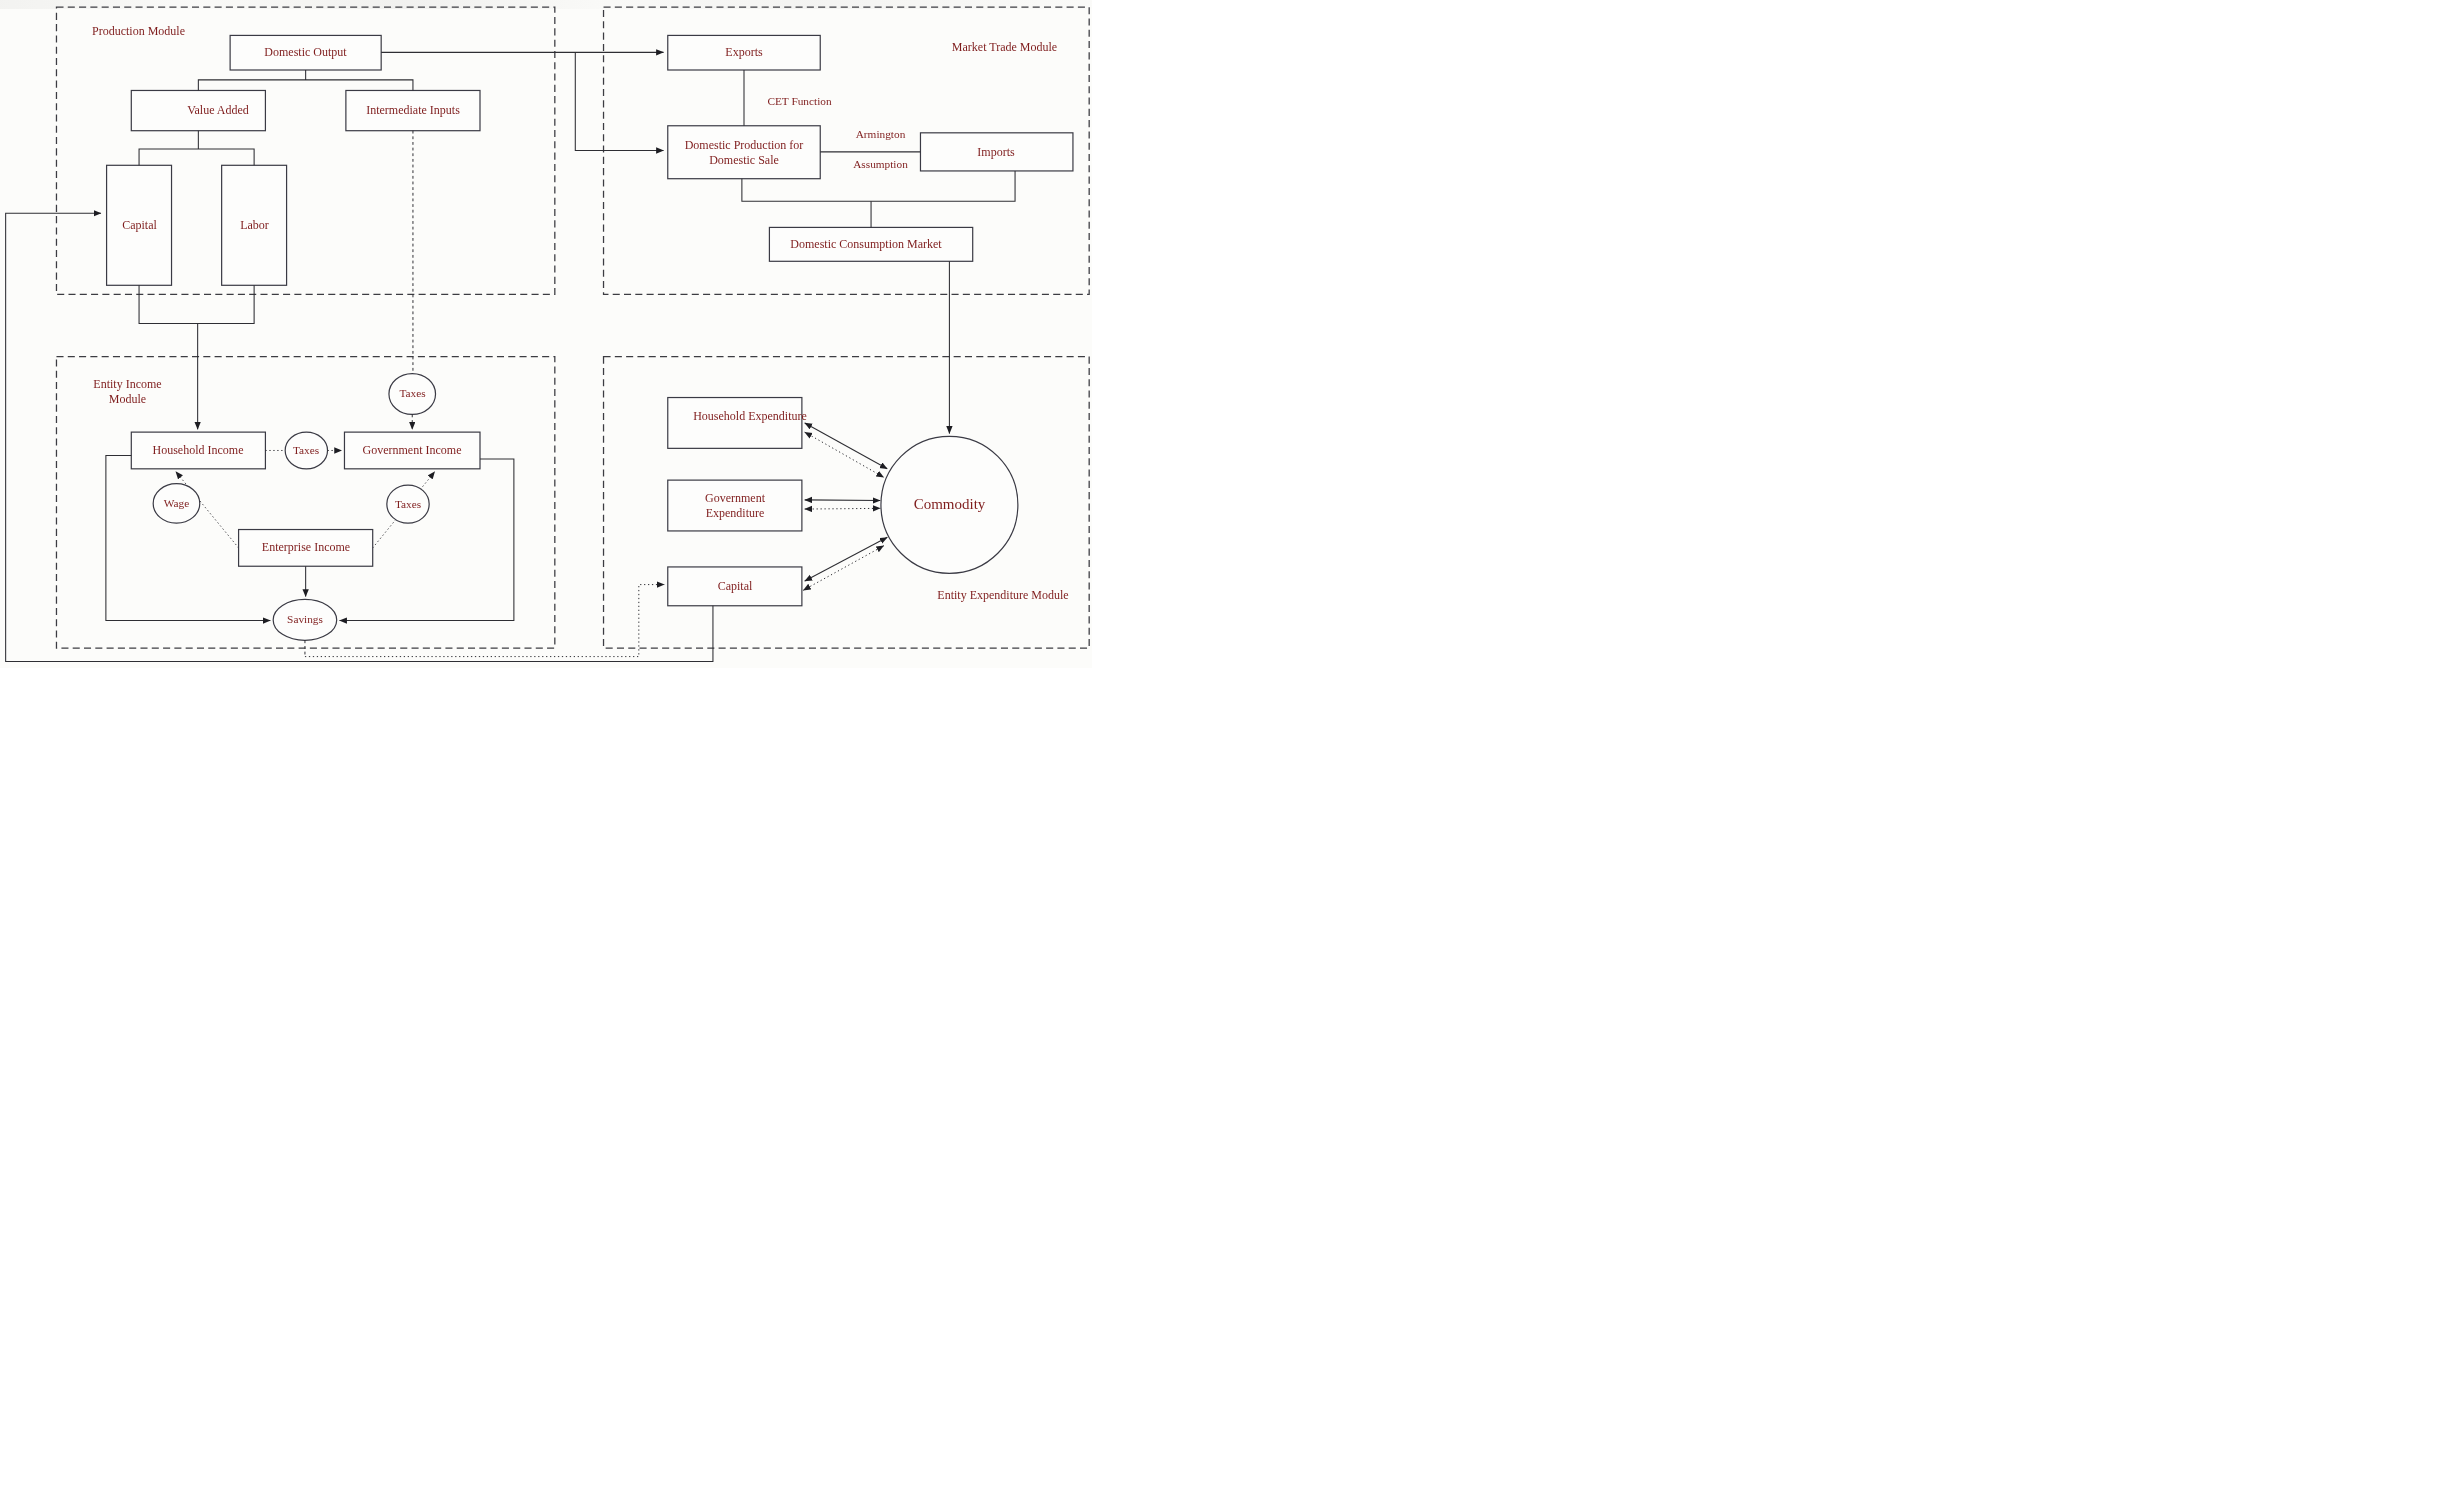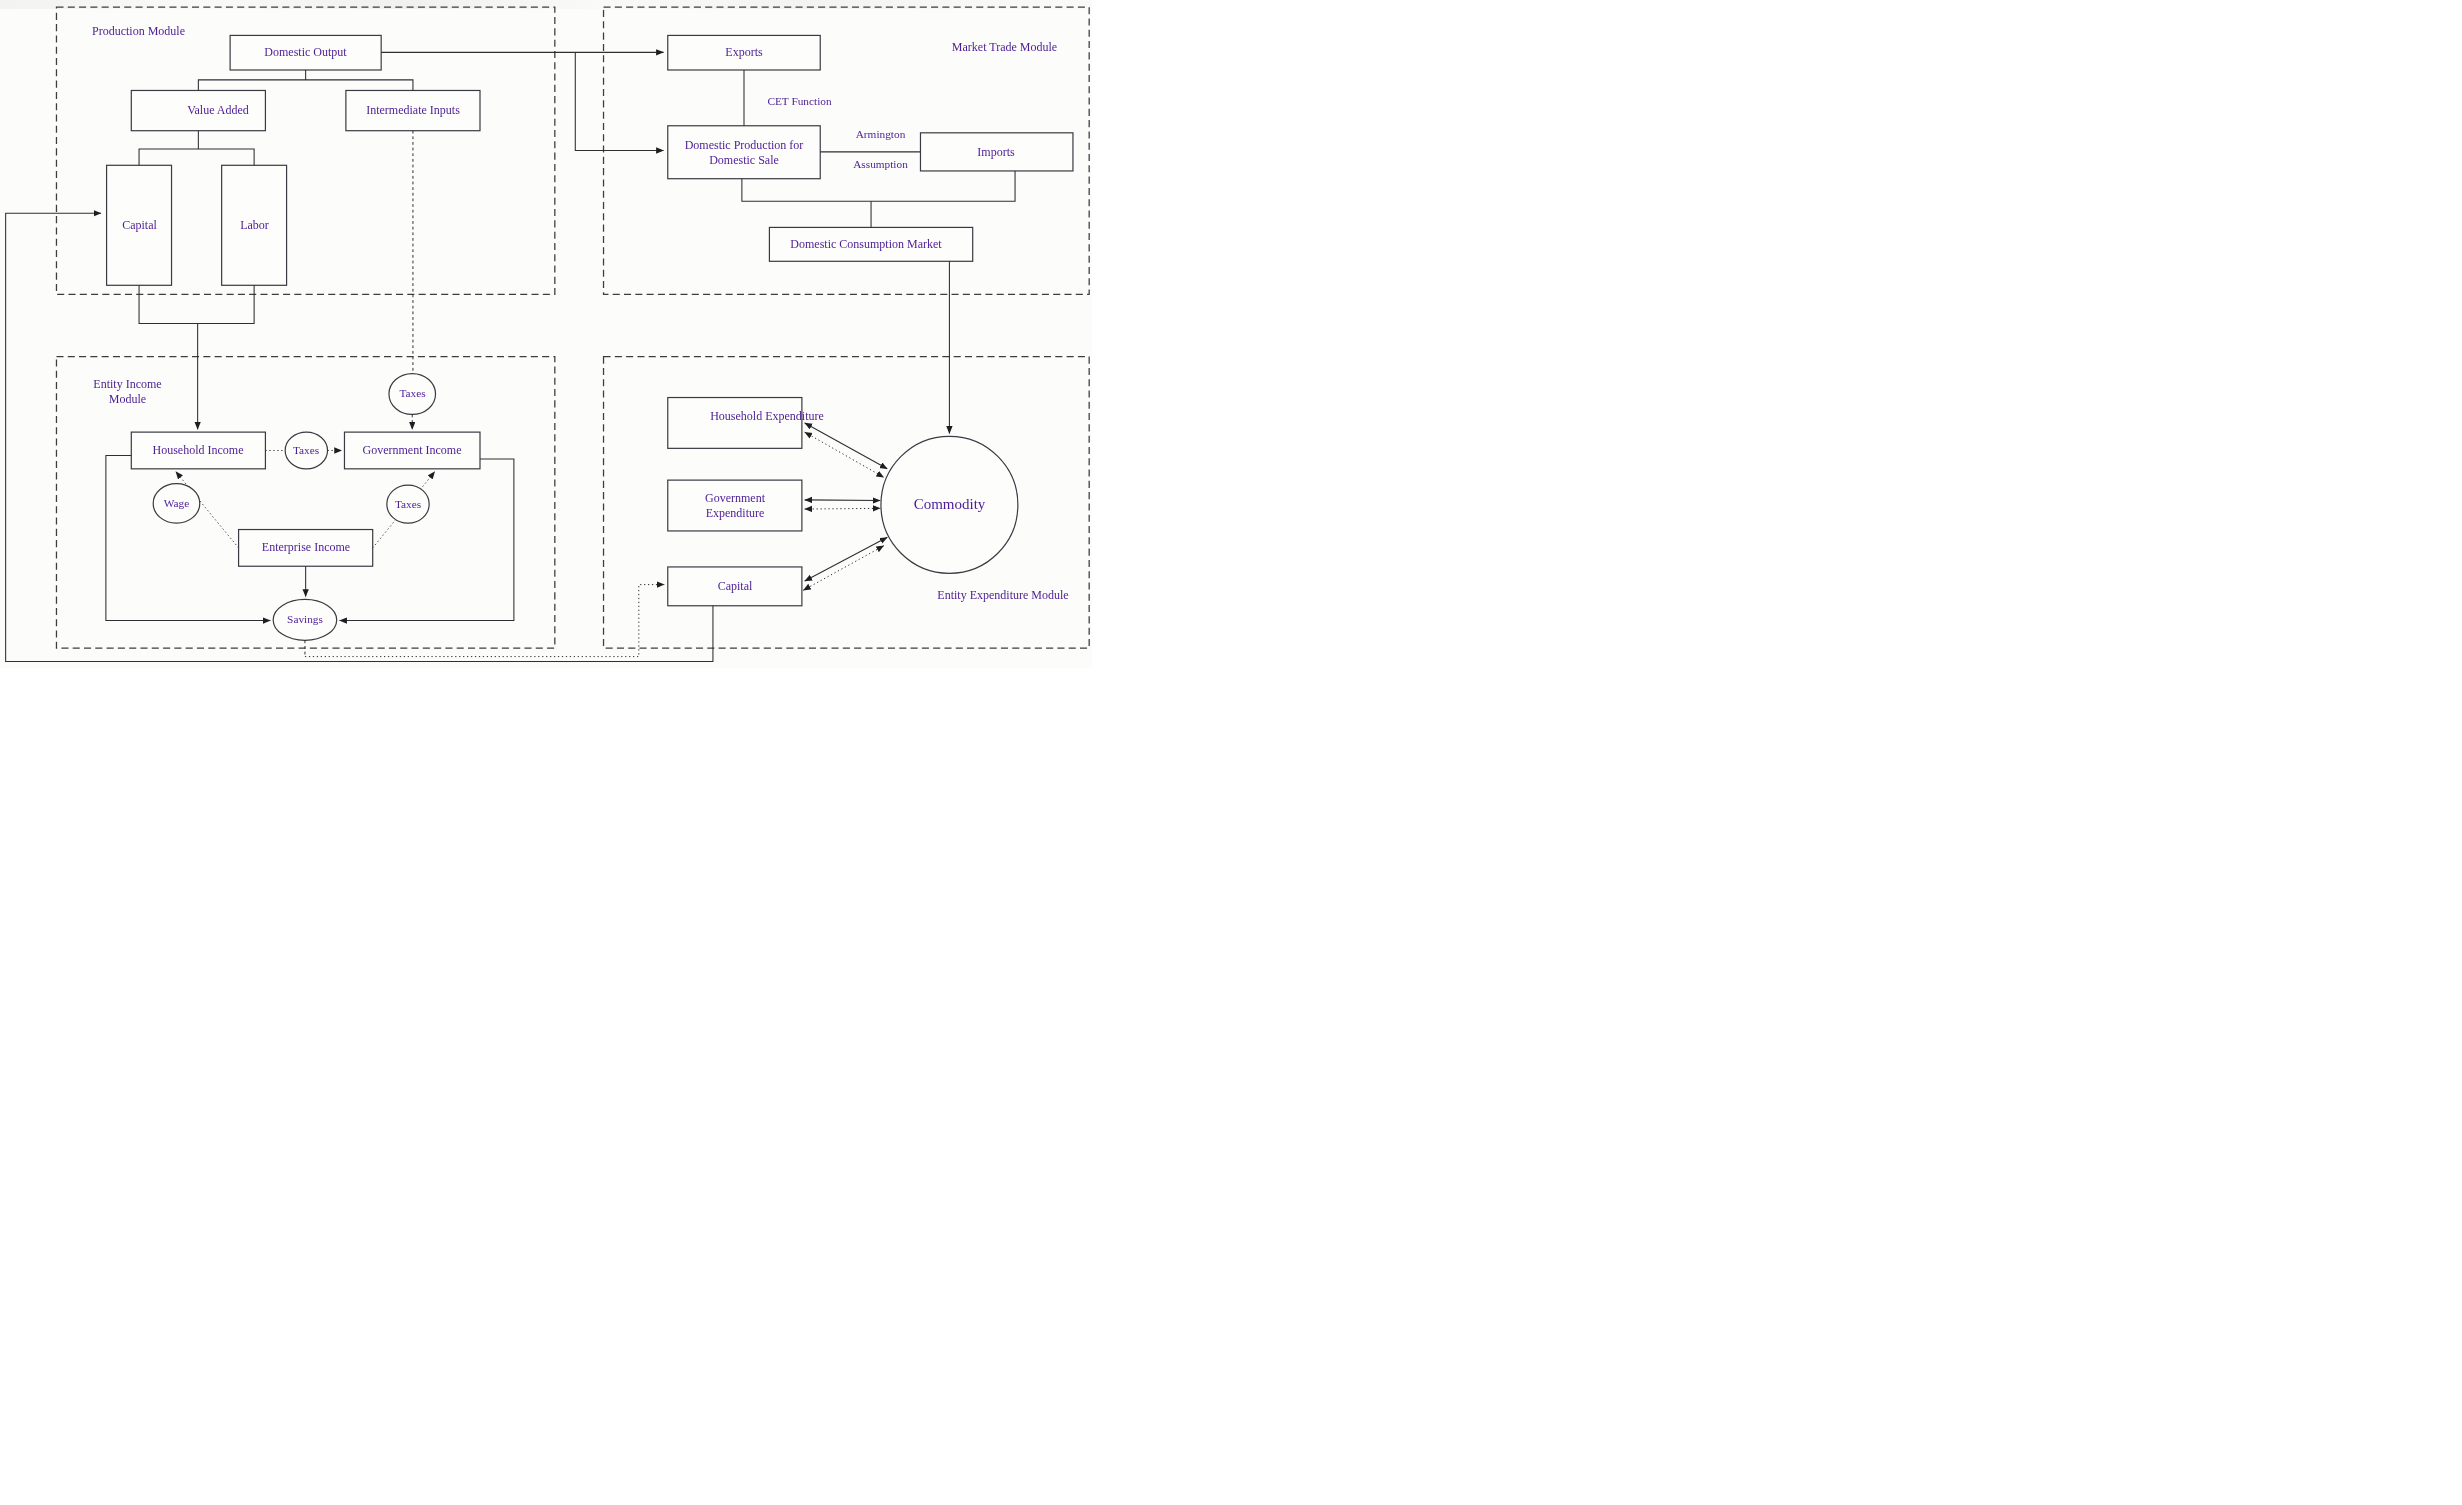--- a/index.html
+++ b/index.html
@@ -10,21 +10,21 @@
     font-family:"Liberation Serif","DejaVu Serif",serif;
     color:#141414;
     overflow:hidden;
   }
   #wires{position:absolute;left:0;top:0;width:1092px;height:668px;}
   .lbl{
     position:absolute;
     display:flex;align-items:center;justify-content:center;
     text-align:center;
     font-size:12px;line-height:15px;
-    color:#4c1d95;
+    color:#7f1d1d;
     white-space:nowrap;
   }
   .lbl.multi{flex-direction:column;white-space:normal;}
   .lbl.small{font-size:11.3px;}
   .noise{
     position:absolute;left:0;top:0;width:100%;height:8.5px;
     background:linear-gradient(90deg,#e7e7e5 0%,#f7f7f5 18%,#e3e3e1 37%,#f6f6f4 55%,#e9e9e7 74%,#f8f8f6 100%);
     opacity:.45;
   }
 </style>
@@ -141,21 +141,21 @@
   <div class="lbl" style="left:920px;top:133px;width:152px;height:38px;">Imports</div>
   <div class="lbl" style="left:769px;top:227px;width:194px;height:34px;">Domestic Consumption Market</div>
   <div class="lbl" style="left:131px;top:432px;width:134px;height:37px;">Household Income</div>
   <div class="lbl" style="left:344px;top:432px;width:136px;height:37px;">Government Income</div>
   <div class="lbl" style="left:239px;top:529px;width:134px;height:37px;">Enterprise Income</div>
   <div class="lbl small" style="left:389px;top:373px;width:47px;height:41px;">Taxes</div>
   <div class="lbl small" style="left:285px;top:432px;width:42px;height:37px;">Taxes</div>
   <div class="lbl small" style="left:153px;top:483px;width:47px;height:40px;">Wage</div>
   <div class="lbl small" style="left:387px;top:485px;width:42px;height:38px;">Taxes</div>
   <div class="lbl small" style="left:273px;top:599px;width:64px;height:41px;">Savings</div>
-  <div class="lbl" style="left:700px;top:397px;width:134px;height:38px;">Household Expenditure</div>
+  <div class="lbl" style="left:668px;top:397px;width:134px;height:38px;padding-left:15px;">Household Expenditure</div>
   <div class="lbl multi" style="left:668px;top:480px;width:134px;height:51px;">
     <span>Government</span>
     <span>Expenditure</span>
   </div>
   <div class="lbl" style="left:668px;top:567px;width:134px;height:39px;">Capital</div>
   <div class="lbl" style="left:881px;top:436px;width:137px;height:137px;font-size:15px;text-align:right;">Commodity</div>
 </div>
 
 
 </body></html>

